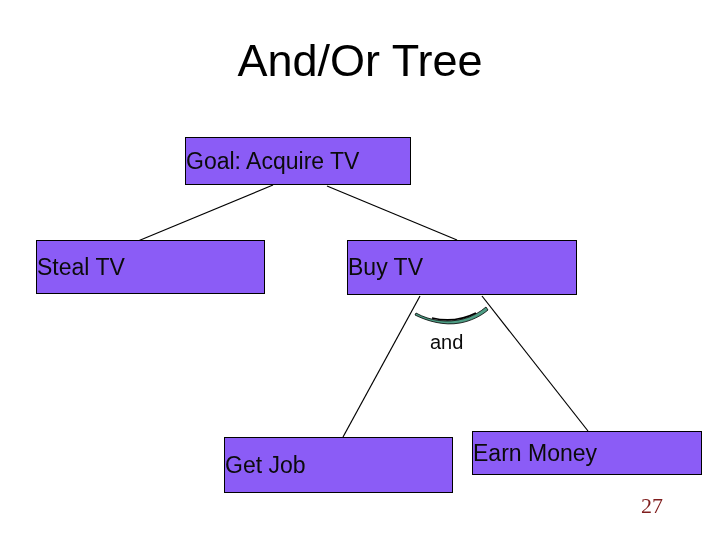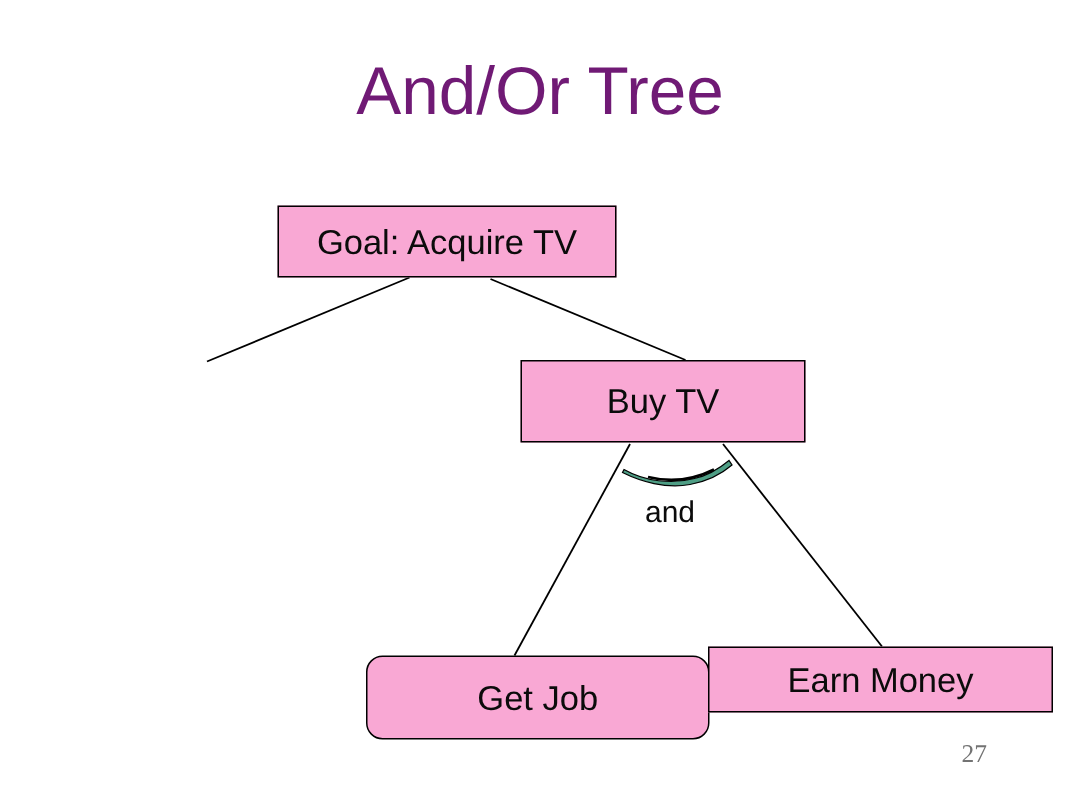--- a/index.html
+++ b/index.html
@@ -18,60 +18,59 @@
   }
   .slide-title {
     position: absolute;
     top: 36px;
     left: 0;
     width: 720px;
     text-align: center;
     font-size: 45px;
     line-height: 1.1;
     font-weight: 400;
-    color: #701a75;
+    color: #000000;
     letter-spacing: 0px;
   }
   .edges-svg {
     position: absolute;
     top: 0;
     left: 0;
     width: 720px;
     height: 540px;
   }
   .tree-node {
     position: absolute;
-    background: #f9a8d4;
+    background: #8b5cf6;
     border: 1.5px solid #000000;
     display: flex;
     align-items: center;
-    justify-content: center;
     font-size: 23px;
     color: #0B0B0B;
     box-sizing: border-box;
   }
   .node-goal      { left: 185px; top: 137px; width: 226px; height: 48px; }
   .node-steal-tv  { left: 36px;  top: 240px; width: 229px; height: 54px; }
-  .node-buy-tv    { left: 347px; top: 240px; width: 190px; height: 55px; }
-  .node-get-job   { left: 244px; top: 437px; width: 229px; height: 56px; border-radius: 11px; }
+  .node-buy-tv    { left: 347px; top: 240px; width: 230px; height: 55px; }
+  .node-get-job   { left: 224px; top: 437px; width: 229px; height: 56px; }
   .node-earn-money{ left: 472px; top: 431px; width: 230px; height: 44px; }
   .and-label {
     position: absolute;
     left: 430px;
     top: 331px;
     font-size: 20px;
     color: #0B0B0B;
   }
   .page-number {
     position: absolute;
     left: 641px;
     top: 493px;
-    font-size: 17px;
+    font-size: 22px;
     font-family: "Liberation Serif", serif;
-    color: #737373;
+    color: #7f1d1d;
   }
 </style>
 </head>
 <body>
 
 <div class="slide">
 
   <div class="slide-title">And/Or Tree</div>
 
   <svg class="edges-svg" viewBox="0 0 720 540">
@@ -81,20 +80,23 @@
     <line x1="482" y1="296" x2="588" y2="431" stroke="#000000" stroke-width="1.2"></line>
     <path d="M416,313 C430,321 448,323 463,319 C472,317 480,312 486,307 L488,310
              C481,316 471,321 460,323 C444,326 427,321 415,315 Z" fill="#4E9E85" stroke="#000000" stroke-width="0.8"></path>
     <path d="M432,318 C448,322 462,320 476,313" fill="none" stroke="#000000" stroke-width="1.8"></path>
   </svg>
 
   <div class="tree-node node-goal">
     <span>Goal: Acquire TV</span>
   </div>
 
+  <div class="tree-node node-steal-tv">
+    <span>Steal TV</span>
+  </div>
 
   <div class="tree-node node-buy-tv">
     <span>Buy TV</span>
   </div>
 
   <div class="tree-node node-get-job">
     <span>Get Job</span>
   </div>
 
   <div class="tree-node node-earn-money">

